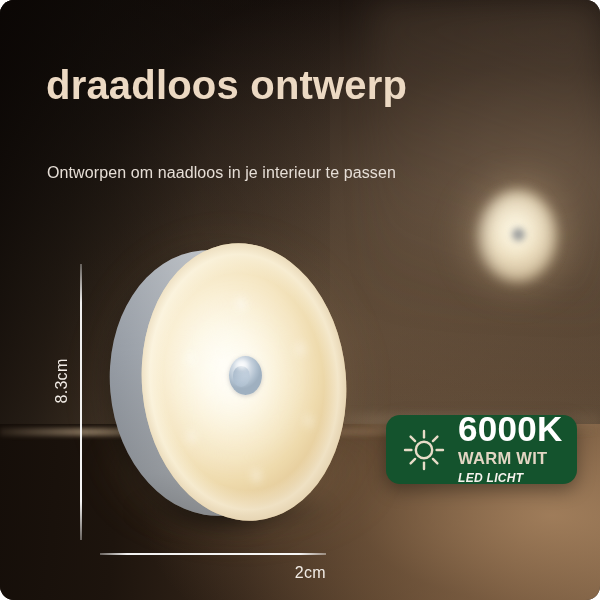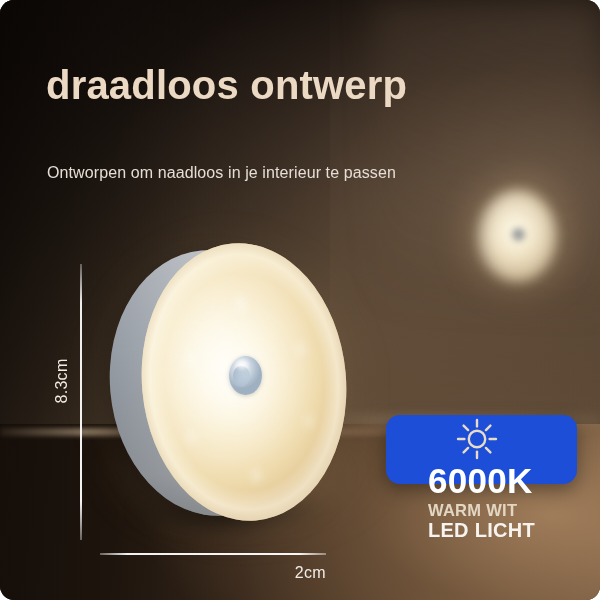--- a/index.html
+++ b/index.html
@@ -290,27 +290,26 @@
     color: #f2ece6;
     letter-spacing: 0.3px;
   }
 
   
   .badge {
     position: absolute;
     left: 386px; top: 415px;
     width: 191px; height: 69px;
     border-radius: 14px;
-    background: #1d4ed8;
+    background: #14532d;
     box-shadow: 0 6px 18px rgba(0,0,0,0.36);
     display: flex;
     align-items: center;
     padding: 0 14px;
     box-sizing: border-box;
-    flex-direction: column;
   }
   .badge .sun {
     flex: 0 0 auto;
     width: 48px; height: 48px;
     margin-right: 10px;
   }
   .badge .sun svg { display: block; }
   .badge .txt { flex: 1 1 auto; }
   .badge .k {
     font-size: 35px;
@@ -321,25 +320,26 @@
   }
   .badge .w1 {
     font-size: 16.5px;
     line-height: 20px;
     font-weight: 700;
     color: #e3d6c3;
     letter-spacing: 0.3px;
     margin-top: 2px;
   }
   .badge .w2 {
-    font-size: 20px;
+    font-size: 12px;
     line-height: 20px;
     font-weight: 700;
     color: #f7f3ee;
     letter-spacing: 0.3px;
+    font-style: italic;
   }
 </style>
 </head>
 <body>
 
 <div id="scene">
 
   <div class="wall"></div>
   <div class="wall-corner"></div>
   <div class="wall-dark-left"></div>

